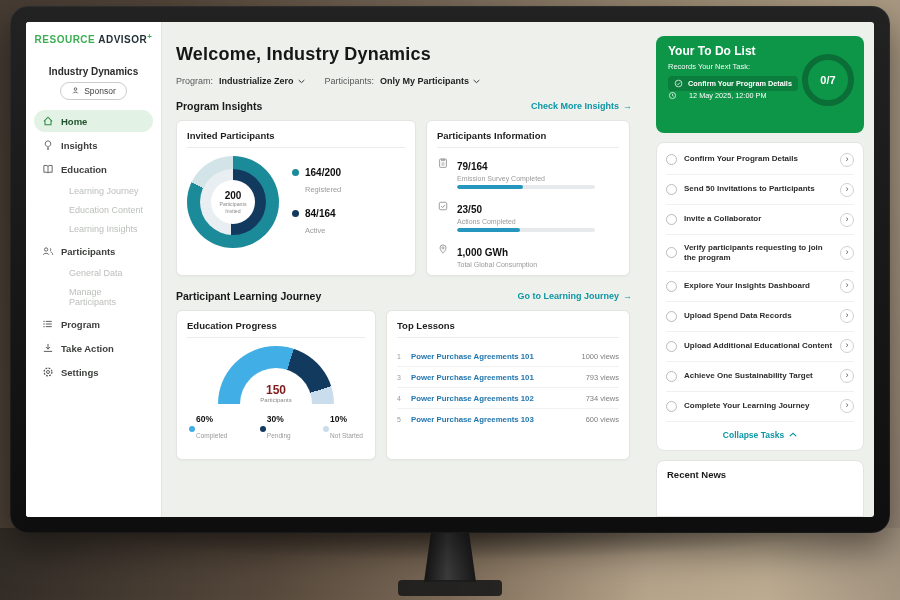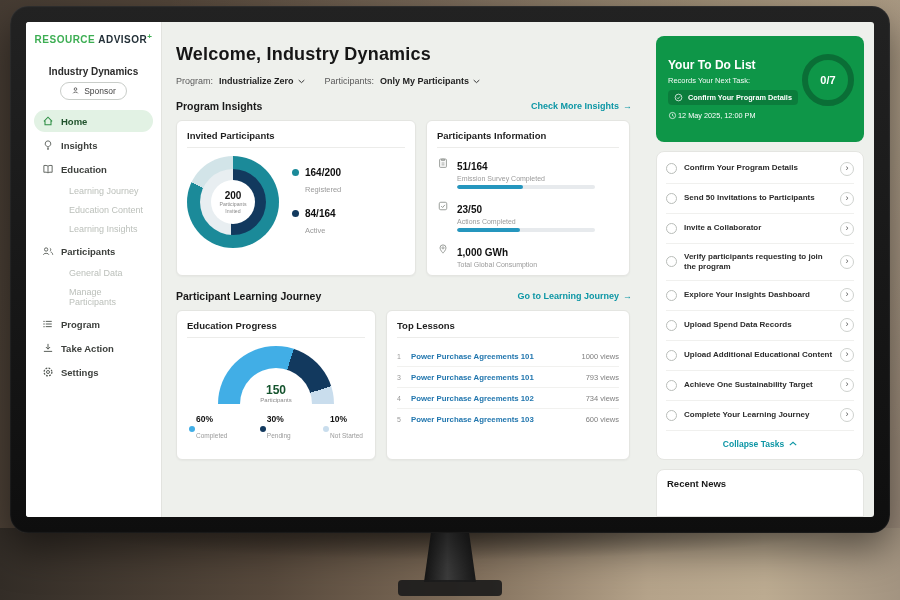--- a/index.html
+++ b/index.html
@@ -72,43 +72,43 @@
   .m-body i{display:block;font-style:normal;font-size:7px;color:#9a9a9a;margin:1px 0 3px}
   .bar{height:4px;border-radius:2px;background:#e7eaed;width:138px;overflow:hidden}
   .bar-fill{height:4px;border-radius:2px;background:#2596be;width:48%}
   .card.edu{width:200px;height:150px}
   .card.lessons{width:244px;height:150px}
   .gauge-wrap{display:flex;justify-content:center;margin-top:6px}
   .gauge{width:116px;height:58px;position:relative;border-radius:116px 116px 0 0;overflow:hidden;
       background:conic-gradient(from -90deg at 50% 100%, #41aee6 0 108deg, #12395e 108deg 162deg, #c9dded 162deg 180deg, transparent 180deg)}
   .g-hole{position:absolute;left:50%;bottom:0;transform:translateX(-50%);width:72px;height:36px;background:#fff;
       border-radius:72px 72px 0 0;display:flex;flex-direction:column;align-items:center;justify-content:flex-end}
-  .g-hole b{font-size:12px;color:#14532d}
+  .g-hole b{font-size:12px;color:#7f1d1d}
   .g-hole i{font-style:normal;font-size:6px;color:#8a8a8a;margin-bottom:1px}
   .legend-h{display:flex;justify-content:space-between;margin-top:10px;padding:0 2px}
   .lh{display:flex;gap:1px;align-items:center}
   .lh .dot{width:6px;height:6px;margin-top:1px}
   .dot.lblue{background:#41aee6}.dot.dnavy{background:#12395e}.dot.pale{background:#c9dded}
   .lh b{font-size:8.5px;display:block;color:#101010}
   .lh i{font-style:normal;font-size:6.5px;color:#9a9a9a}
   .lesson{display:flex;align-items:center;gap:6px;padding:5.5px 0;border-bottom:1px solid #f1f1ef}
   .lesson:last-child{border-bottom:none}
   .rank{font-size:7px;color:#999;width:8px;flex:0 0 auto}
   .l-title{flex:1;font-size:7.8px;font-weight:bold;color:#2176ae;cursor:pointer}
   .views{font-size:7.5px;color:#7e7e7e}
 
   
   .todo-col{position:absolute;top:14px;right:10px;width:208px;bottom:0;display:flex;flex-direction:column;gap:9px}
-  .todo-hero{background:#0e9648;border-radius:8px;padding:22px 12px;position:relative;color:#fff;min-height:97px;flex:0 0 auto}
+  .todo-hero{background:#0e9648;border-radius:8px;padding:8px 12px;position:relative;color:#fff;min-height:97px;flex:0 0 auto}
   .th-title{font-size:12px;font-weight:bold}
   .th-sub{font-size:7.5px;margin-top:4px;opacity:.95}
   .th-task{display:flex;align-items:center;gap:5px;margin-top:5px;background:rgba(0,0,0,.16);border-radius:4px;
       padding:3px 6px;font-size:7.3px;font-weight:bold;width:fit-content;max-width:132px;cursor:pointer}
   .th-task .ic,.th-due .ic{width:9px;height:9px;flex:0 0 auto;color:#fff}
-  .th-due{display:flex;align-items:center;gap:1px;margin-top:6px;font-size:7.3px}
+  .th-due{display:flex;align-items:center;gap:12px;font-size:7.3px}
   .th-ring{position:absolute;right:10px;top:18px;width:52px;height:52px;border-radius:50%;border:6px solid #0a6e36;
       display:grid;place-items:center;font-size:11px;font-weight:bold}
   .task-card{background:#fff;border:1px solid #e4e5e1;border-radius:8px;padding:2px 9px;flex:0 0 auto}
   .task{display:flex;align-items:center;gap:7px;padding:7.5px 0;border-bottom:1px solid #f0f0ee;cursor:pointer}
   .cb{width:11px;height:11px;border:1.2px solid #b9bdb9;border-radius:50%;flex:0 0 auto;cursor:pointer}
   .t-lbl{flex:1;font-size:8px;color:#2c2c2c;font-weight:bold;line-height:1.3}
   .t-go{width:14px;height:14px;border:1px solid #cfd2cf;border-radius:50%;display:grid;place-items:center;
       font-size:9px;color:#555;flex:0 0 auto;cursor:pointer;line-height:1;padding-bottom:1px}
   .collapse{display:flex;align-items:center;justify-content:center;gap:5px;padding:8px 0;font-size:8.5px;font-weight:bold;color:#0d96a5;cursor:pointer}
   .collapse .ic{width:8px;height:5px;transform:rotate(180deg)}
@@ -255,21 +255,21 @@
           </div>
 
           <div class="card info">
             <div class="card-title">Participants Information</div>
             <div class="metric">
               <svg class="m-ic" viewBox="0 0 16 16">
                   <rect x="3.5" y="2.8" width="9" height="11" rx="1" fill="none" stroke="currentColor" stroke-width="1.2"></rect>
                   <path d="M6 2.8h4v2H6zM6 8h4M6 10.5h4" stroke="currentColor" stroke-width="1.1" fill="none"></path>
                 </svg>
               <div class="m-body">
-                <b>51/164</b>
+                <b>79/164</b>
                 <i>Emission Survey Completed</i>
                 <div class="bar">
                     <div class="bar-fill" style="width: 48%;"></div>
                   </div>
               </div>
             </div>
             <div class="metric">
               <svg class="m-ic" viewBox="0 0 16 16">
                   <rect x="3" y="3" width="10" height="10" rx="2" fill="none" stroke="currentColor" stroke-width="1.2"></rect>
                   <path d="m5.5 8 2 2 3-3.5" fill="none" stroke="currentColor" stroke-width="1.2"></path>

